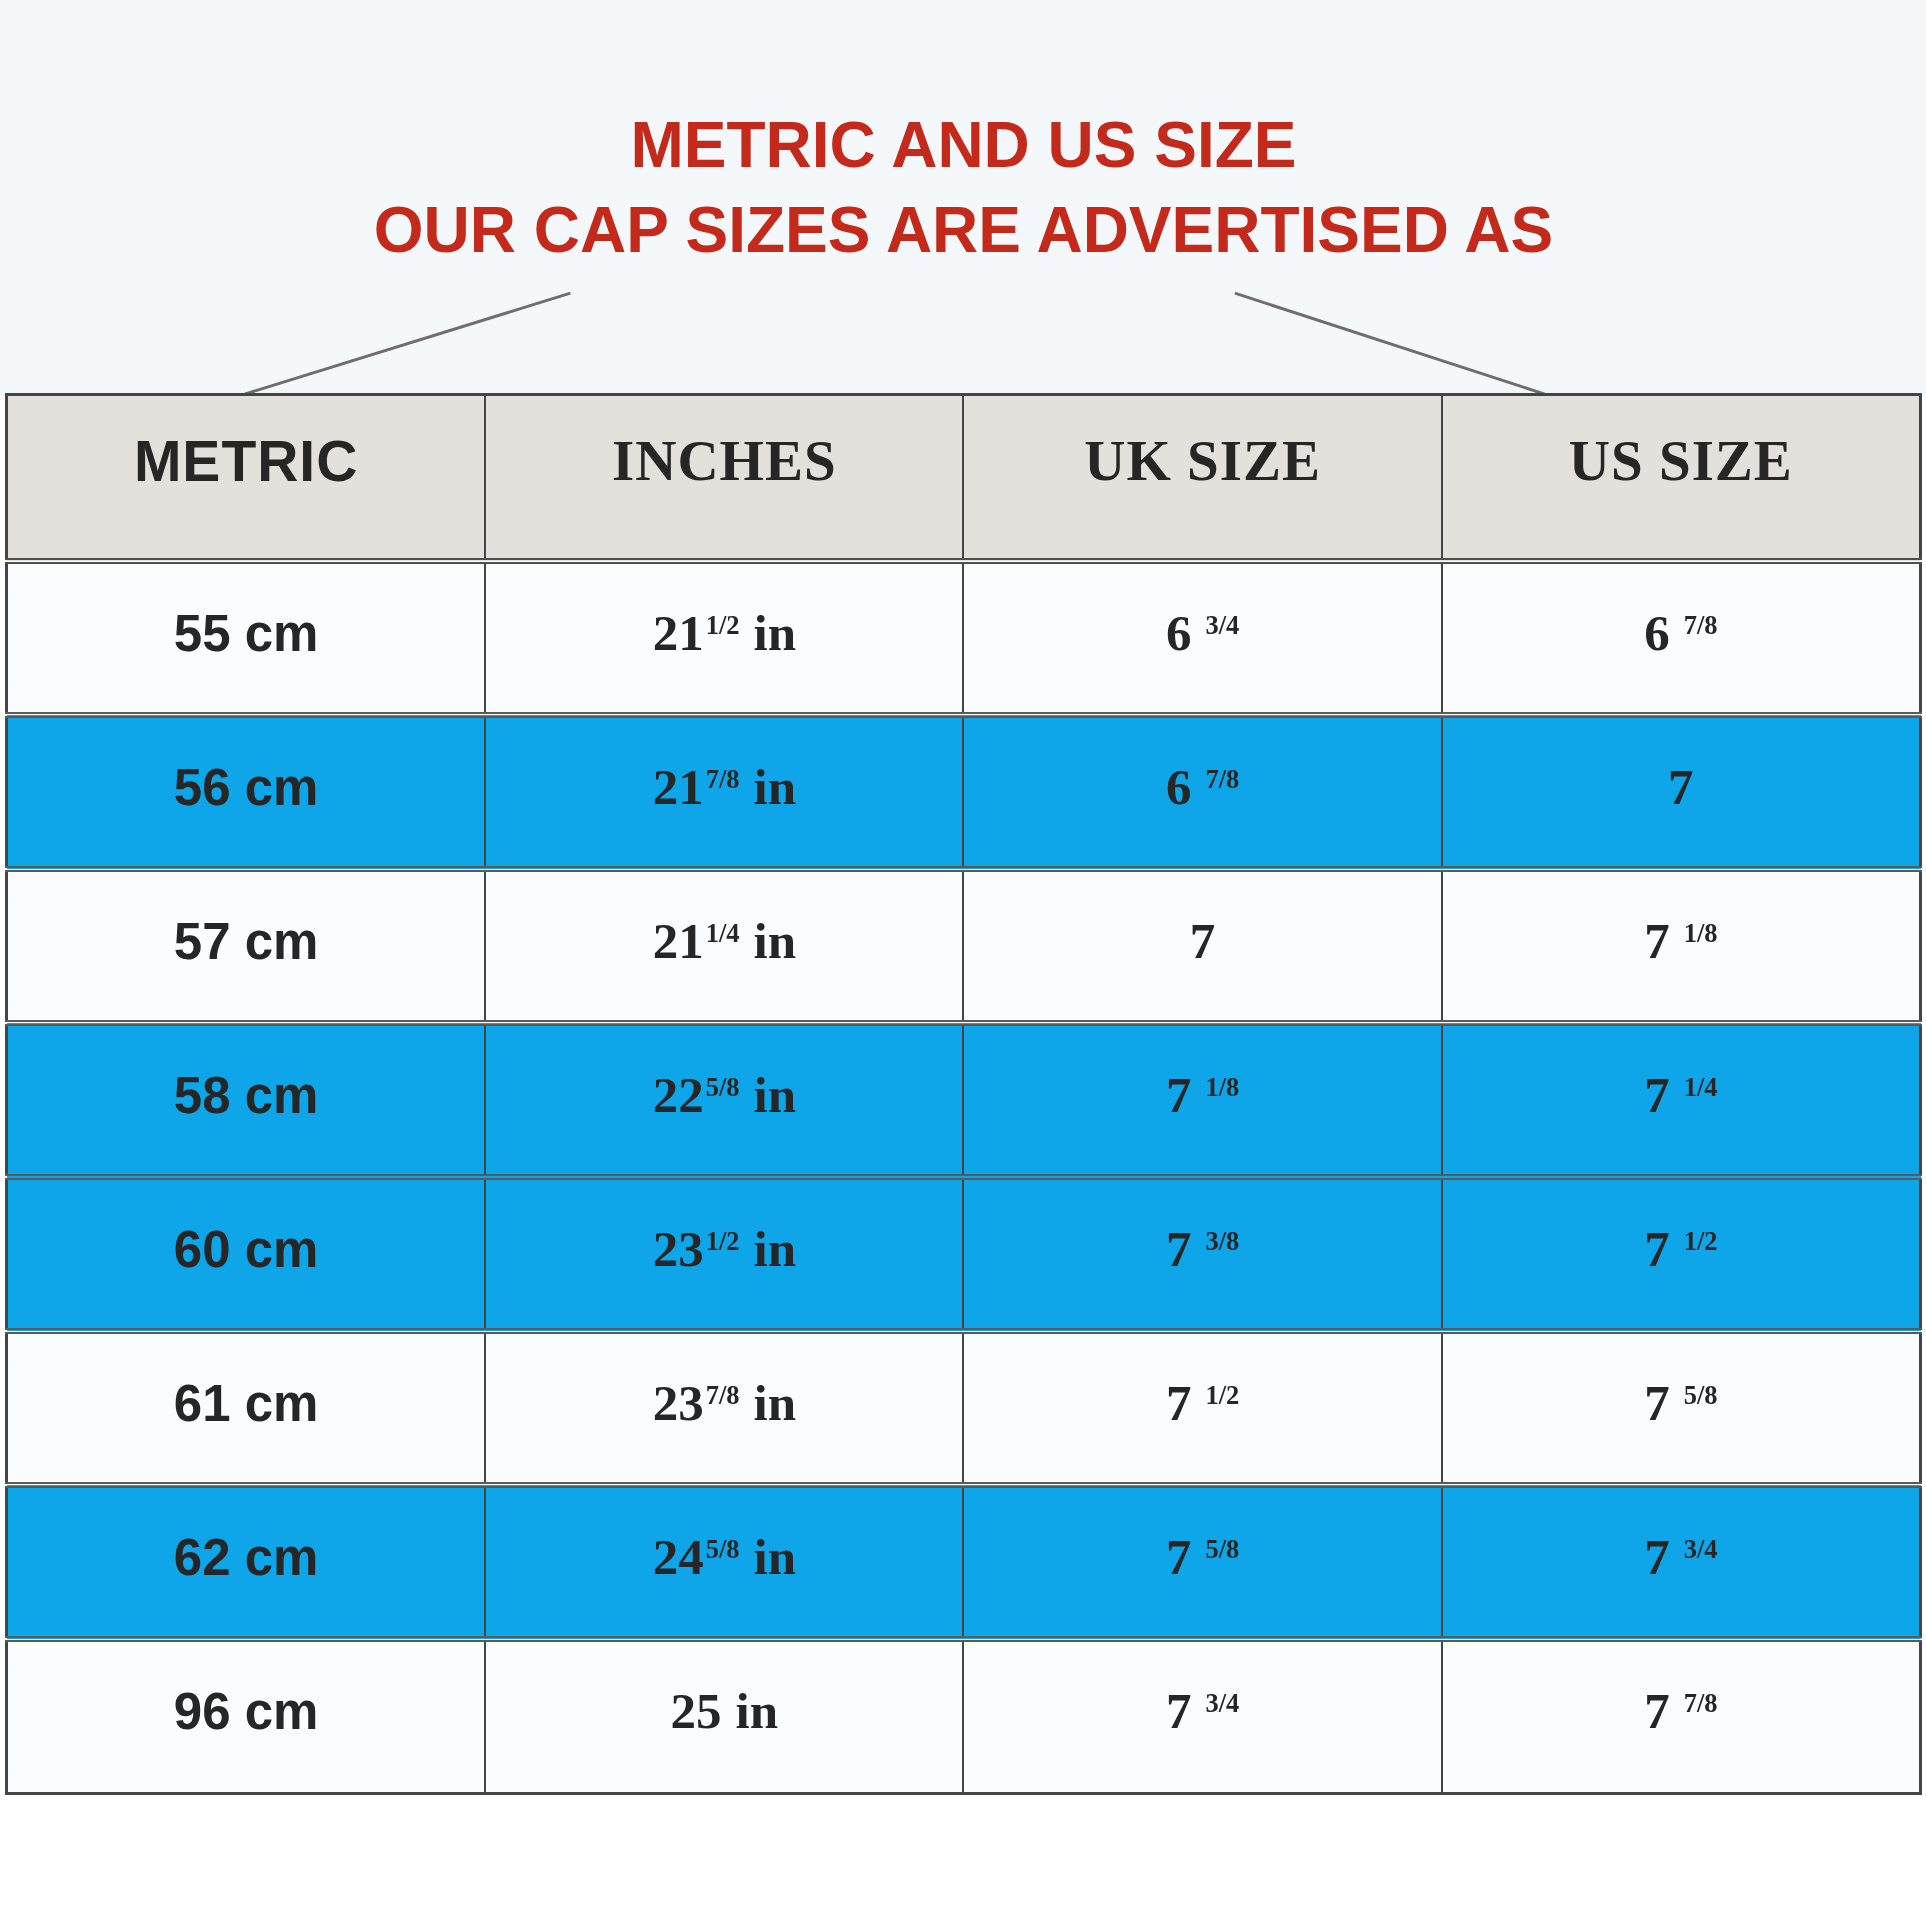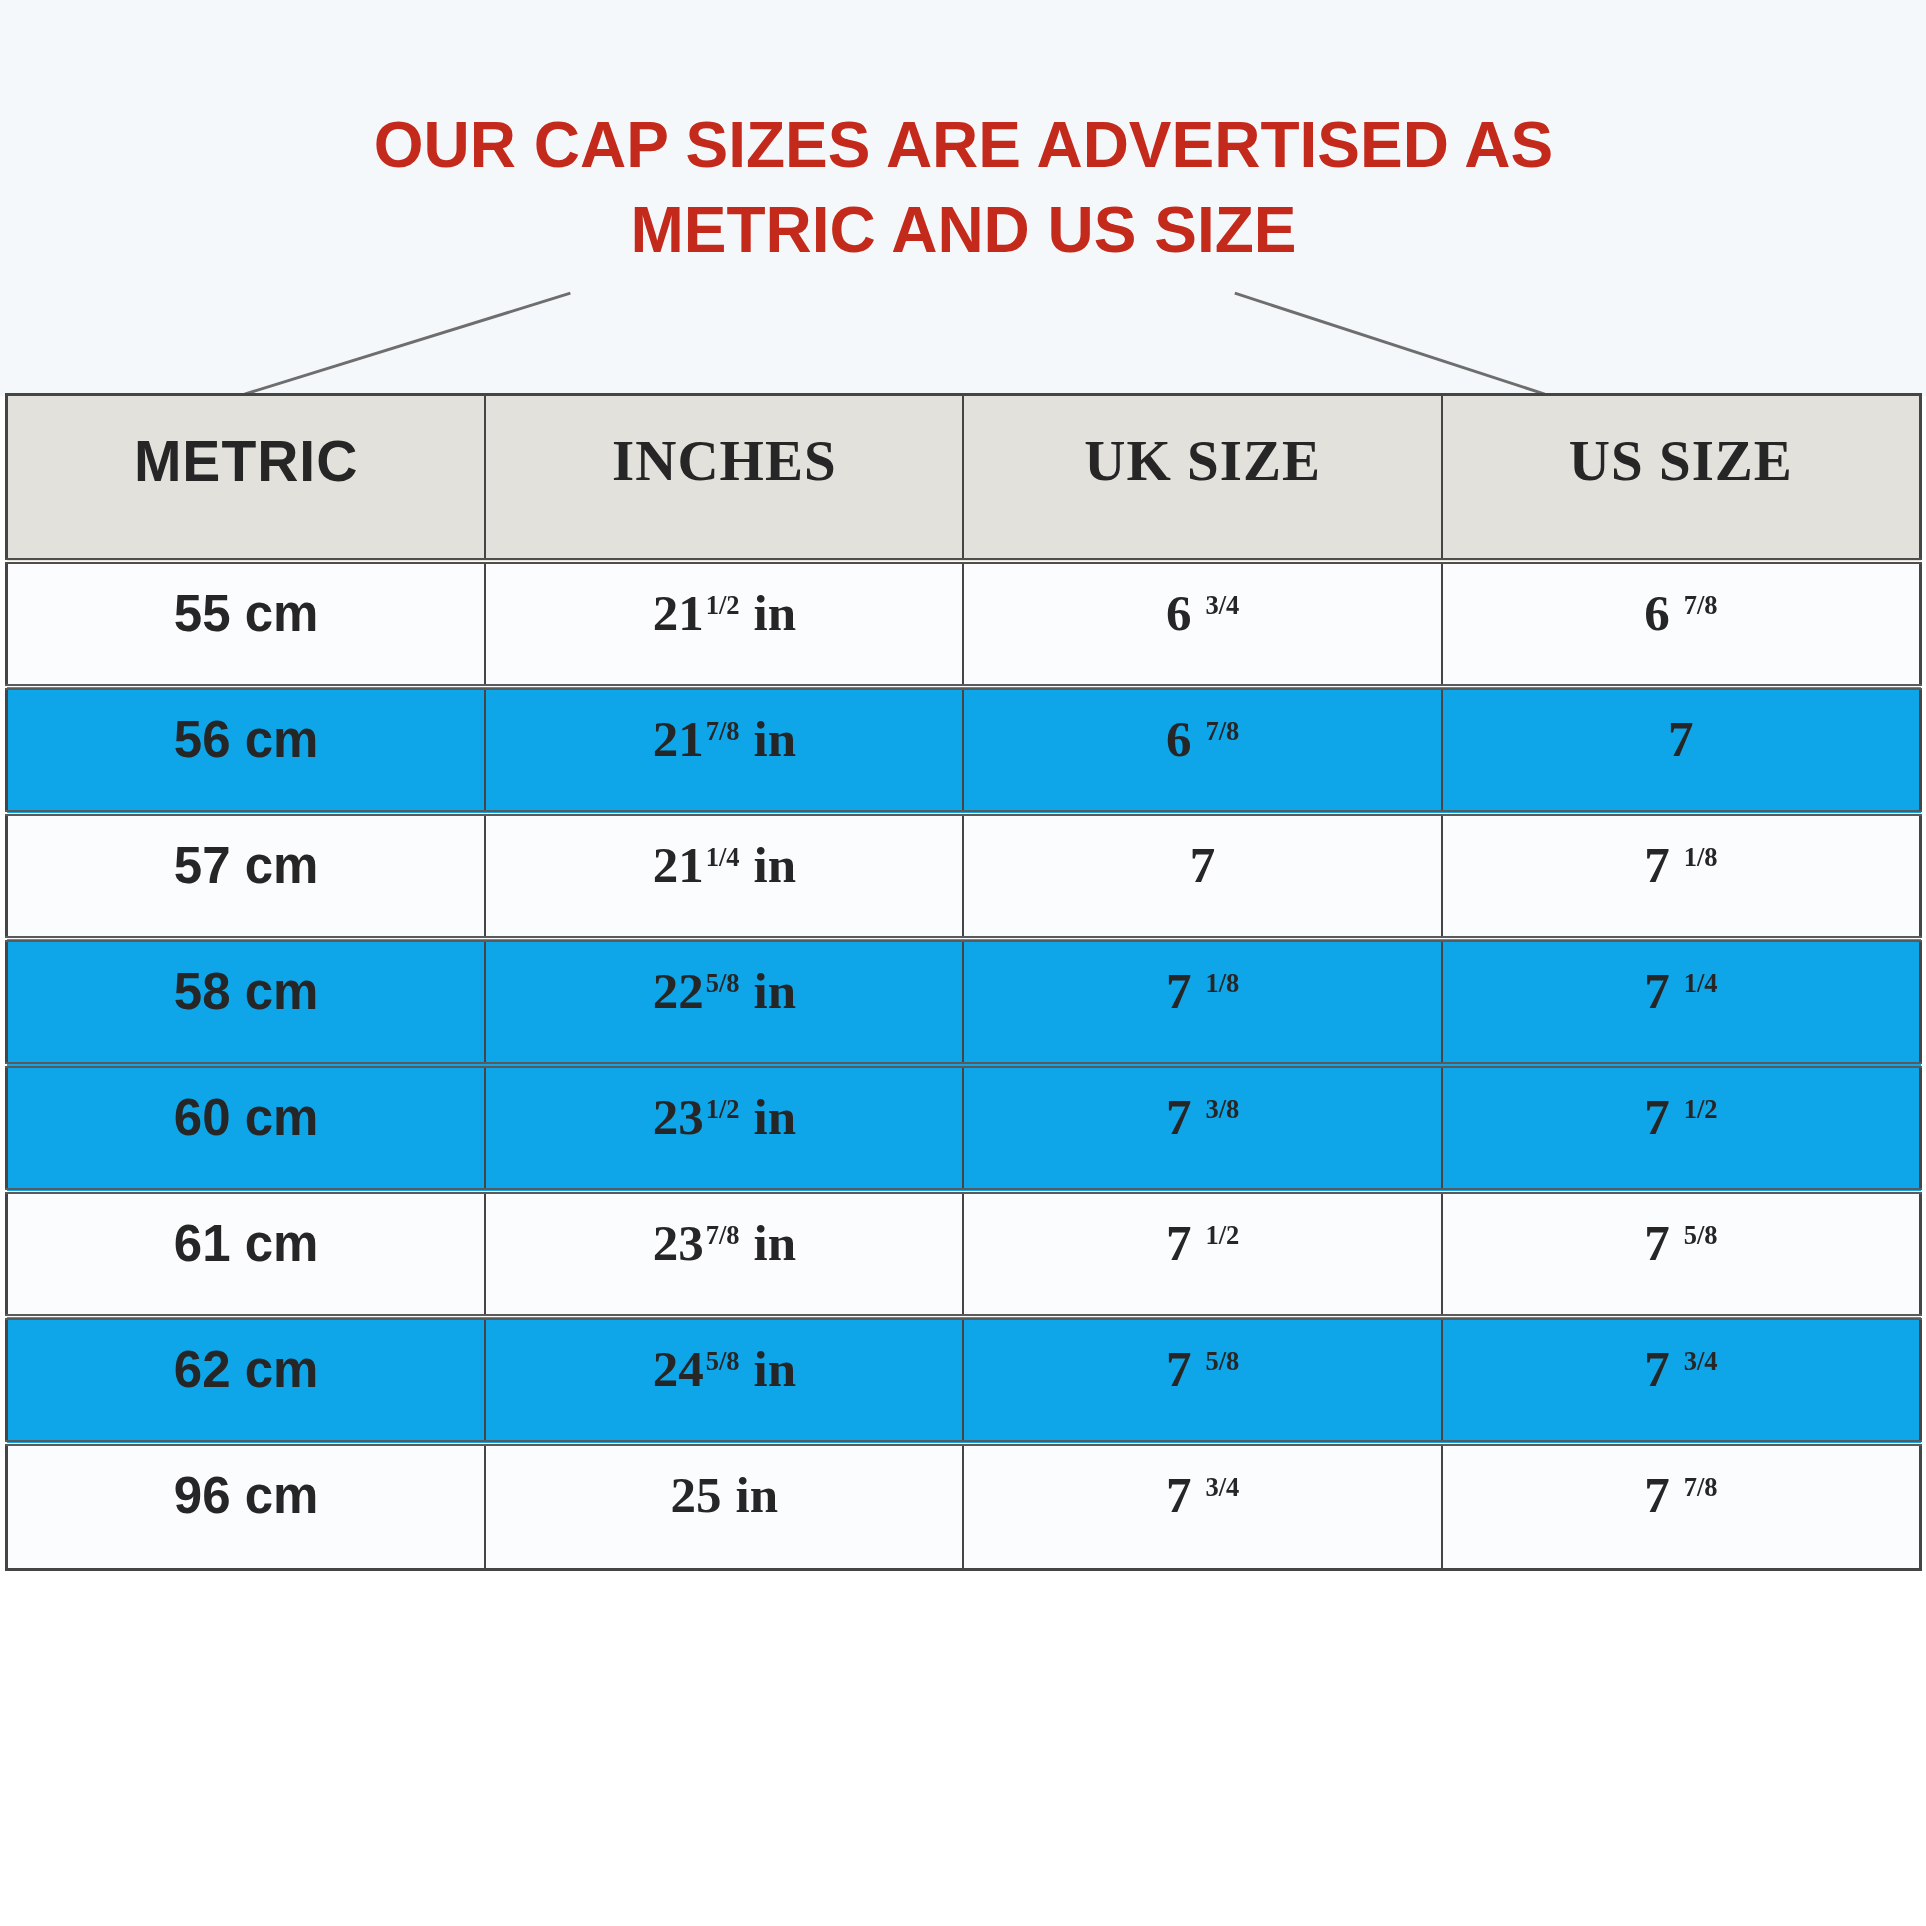--- a/index.html
+++ b/index.html
@@ -61,22 +61,22 @@
     font-weight: bold;
   }
   table.size-table th {
     height: 129px;
     padding-top: 32px;
     font-size: 57px;
     background: #e3e1dc;
     letter-spacing: 1px;
   }
   table.size-table td {
-    height: 126px;
-    padding-top: 20px;
+    height: 154px;
+    padding-top: 40px;
     font-size: 51px;
     box-sizing: border-box;
   }
   tr.row-white td { background: #fafcfd; }
   tr.row-gray  td { background: #0ea5e9; }
   
   table.size-table { border: 3px solid #454545; }
   table.size-table th + th,
   table.size-table td + td { border-left: 2px solid #454545; font-family: Liberation Serif, serif; }
   table.size-table thead tr { border-bottom: 6px double #4e4e4c; }
@@ -93,22 +93,22 @@
   .unit { margin-left: 14px; }
 </style>
 </head>
 <body>
 
 <div class="page">
 
   <div class="hero-bg"></div>
 
   <div class="title">
+    <div>METRIC AND US SIZE</div>
     <div>OUR CAP SIZES ARE ADVERTISED AS</div>
-    <div>METRIC AND US SIZE</div>
   </div>
 
   <svg class="connectors" width="1927" height="416" viewBox="0 0 1946 420">
     <line x1="576" y1="296" x2="247" y2="398" stroke="#6e6e6e" stroke-width="3"></line>
     <line x1="1247" y1="296" x2="1560" y2="398" stroke="#6e6e6e" stroke-width="3"></line>
   </svg>
 
   <table class="size-table">
     <thead>
       <tr>

